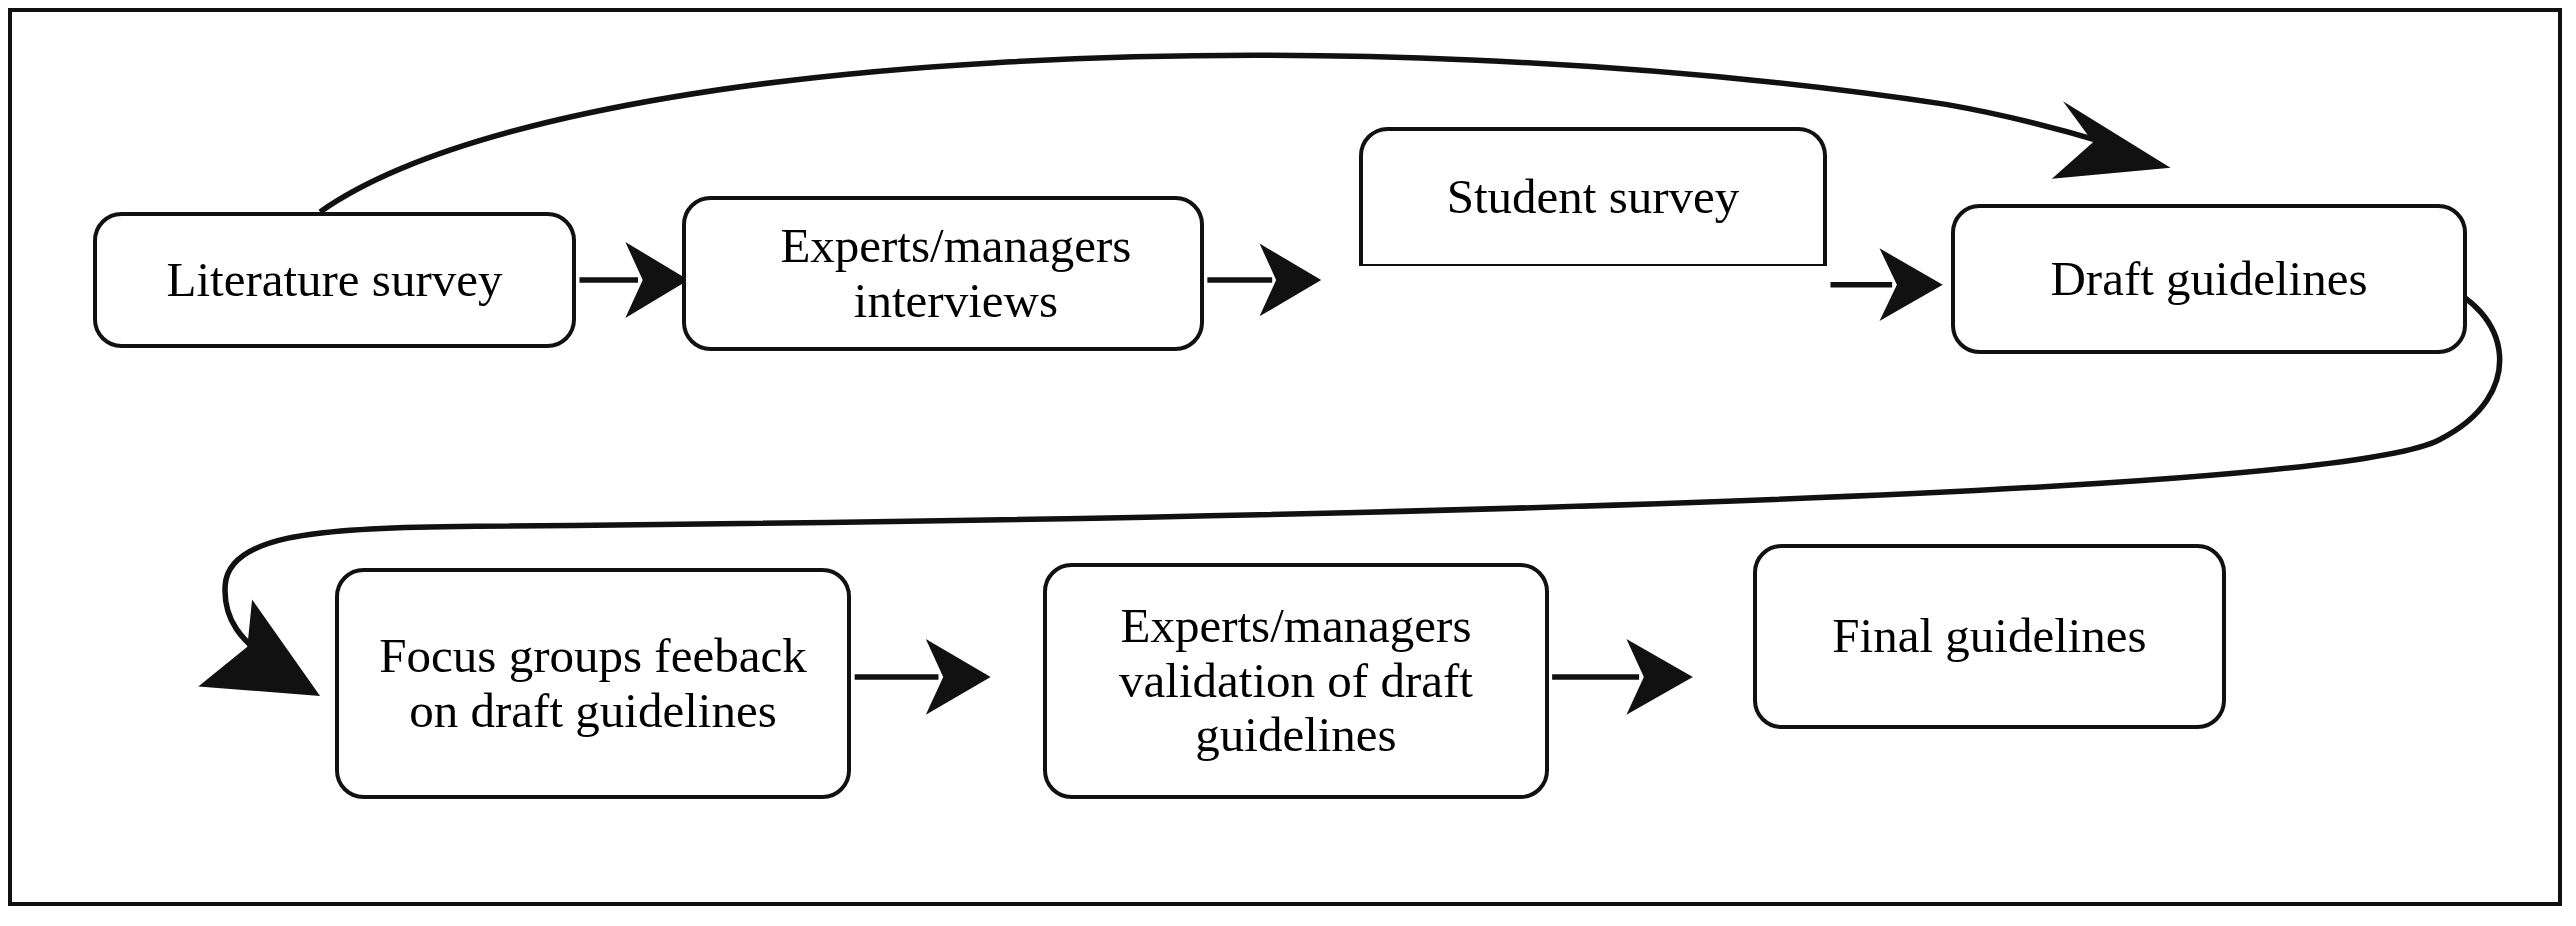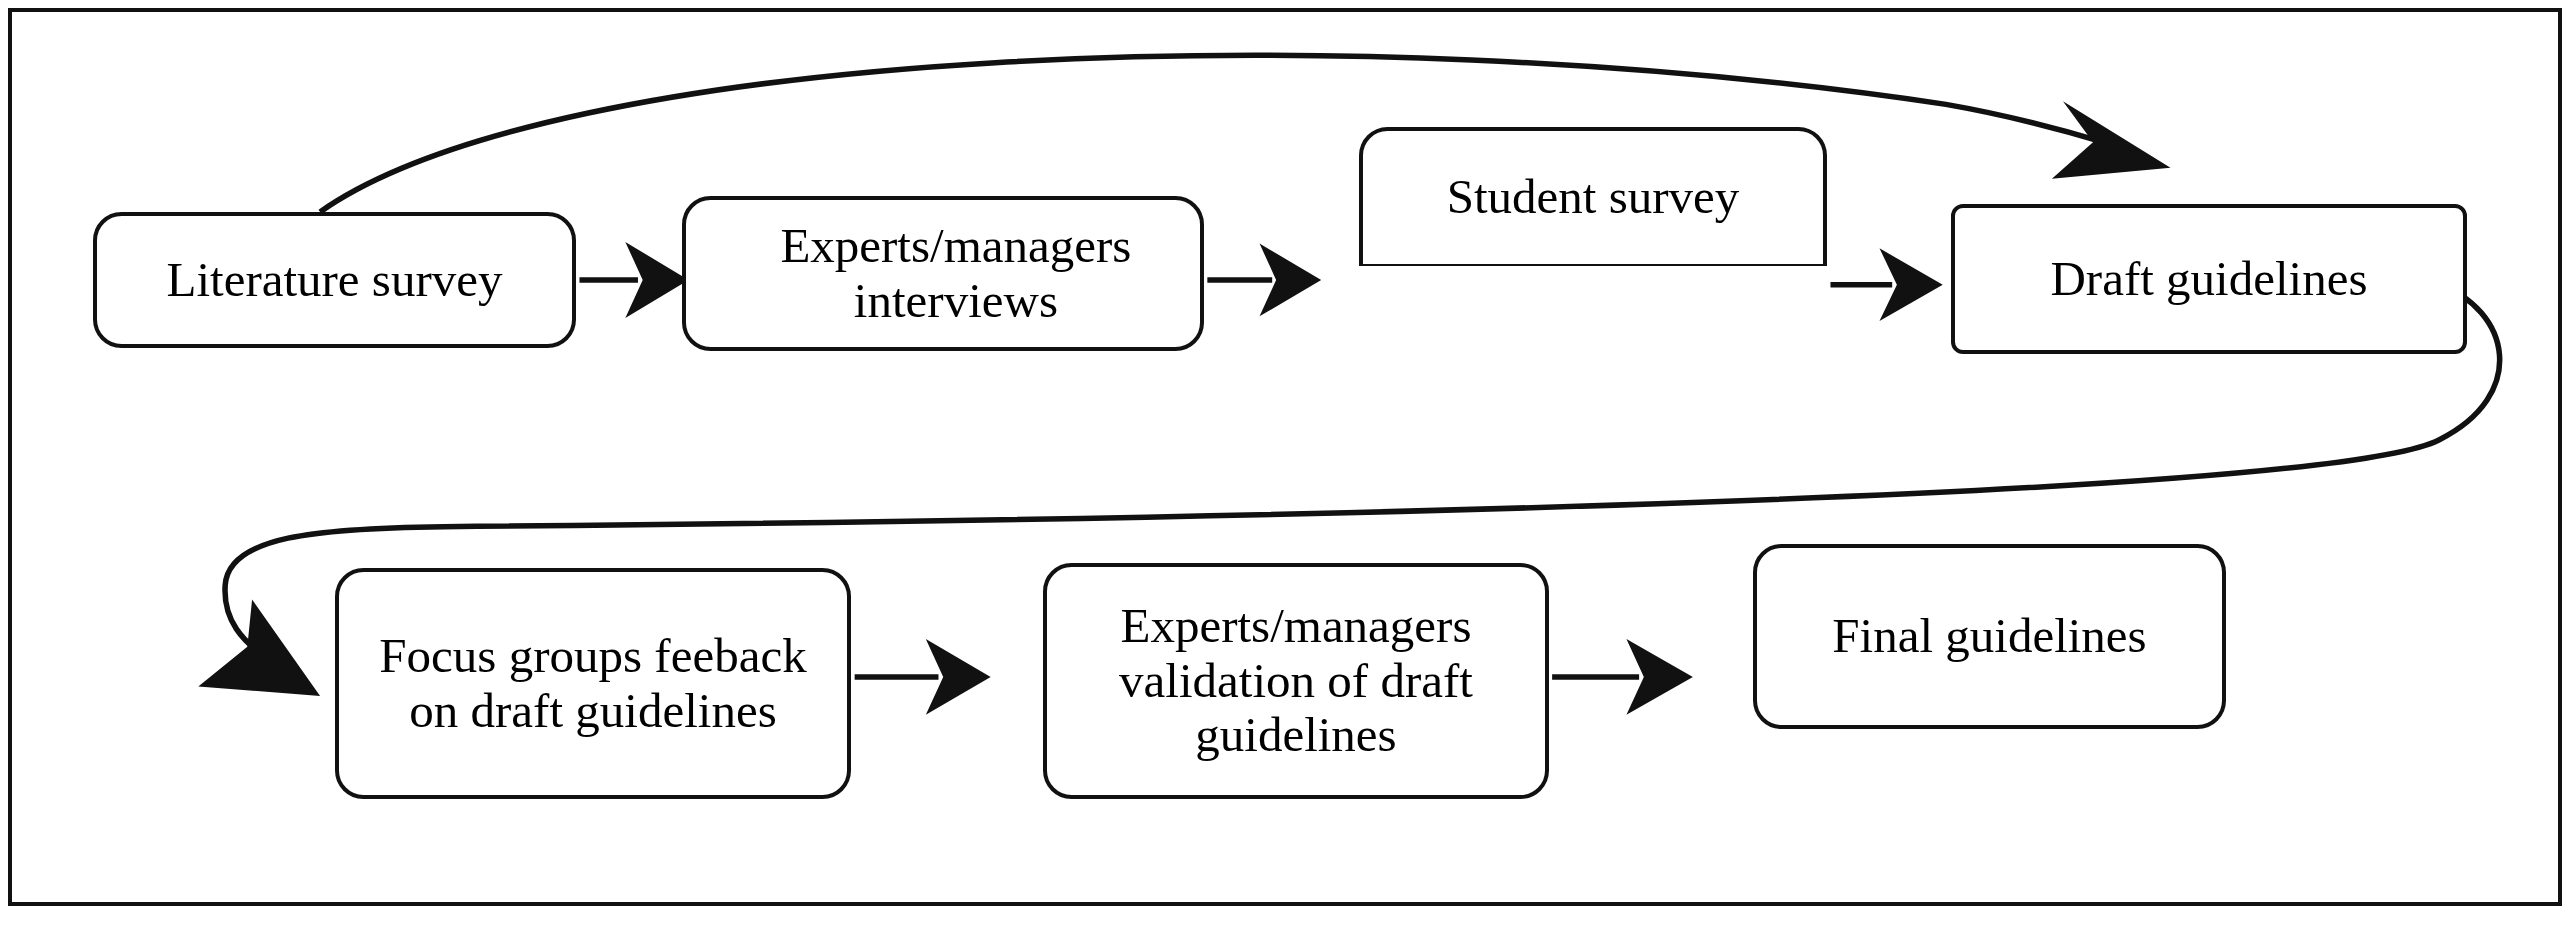--- a/index.html
+++ b/index.html
@@ -30,21 +30,21 @@
     color:#000000;
     line-height:1.12;
     font-size:49px;
     padding:4.7px 14.2px;
   }
   .node span{display:block;width:100%;}
 
   
   #n-literature   {left:93px; top:212px;  width:483px;  height:136px;}
   #n-experts      {left:682px; top:196px;  width:522px;  height:155px;padding-left:40px;}
-  #n-draft        {left:1951px;top:204px;  width:516px;  height:150px;border-radius:12px;}
+  #n-draft        {left:1951px;top:204px;  width:516px;  height:150px;}
 
   
   #n-studentsurv  {left:1359px;top:127px;  width:468px;  height:139px;
                    border-bottom-left-radius:0;border-bottom-right-radius:0;border-bottom-width:2.4px;text-align:center;}
   #n-staffsurv    {left:1359px;top:266px;  width:468px;  height:177px;
                    border-top-left-radius:0;border-top-right-radius:0;border-top-width:2.4px;}
 
   
   #n-focus        {left:335px; top:568px;  width:516px;  height:231px;}
   #n-validation   {left:1043px;top:563px;  width:506px;  height:236px;}

